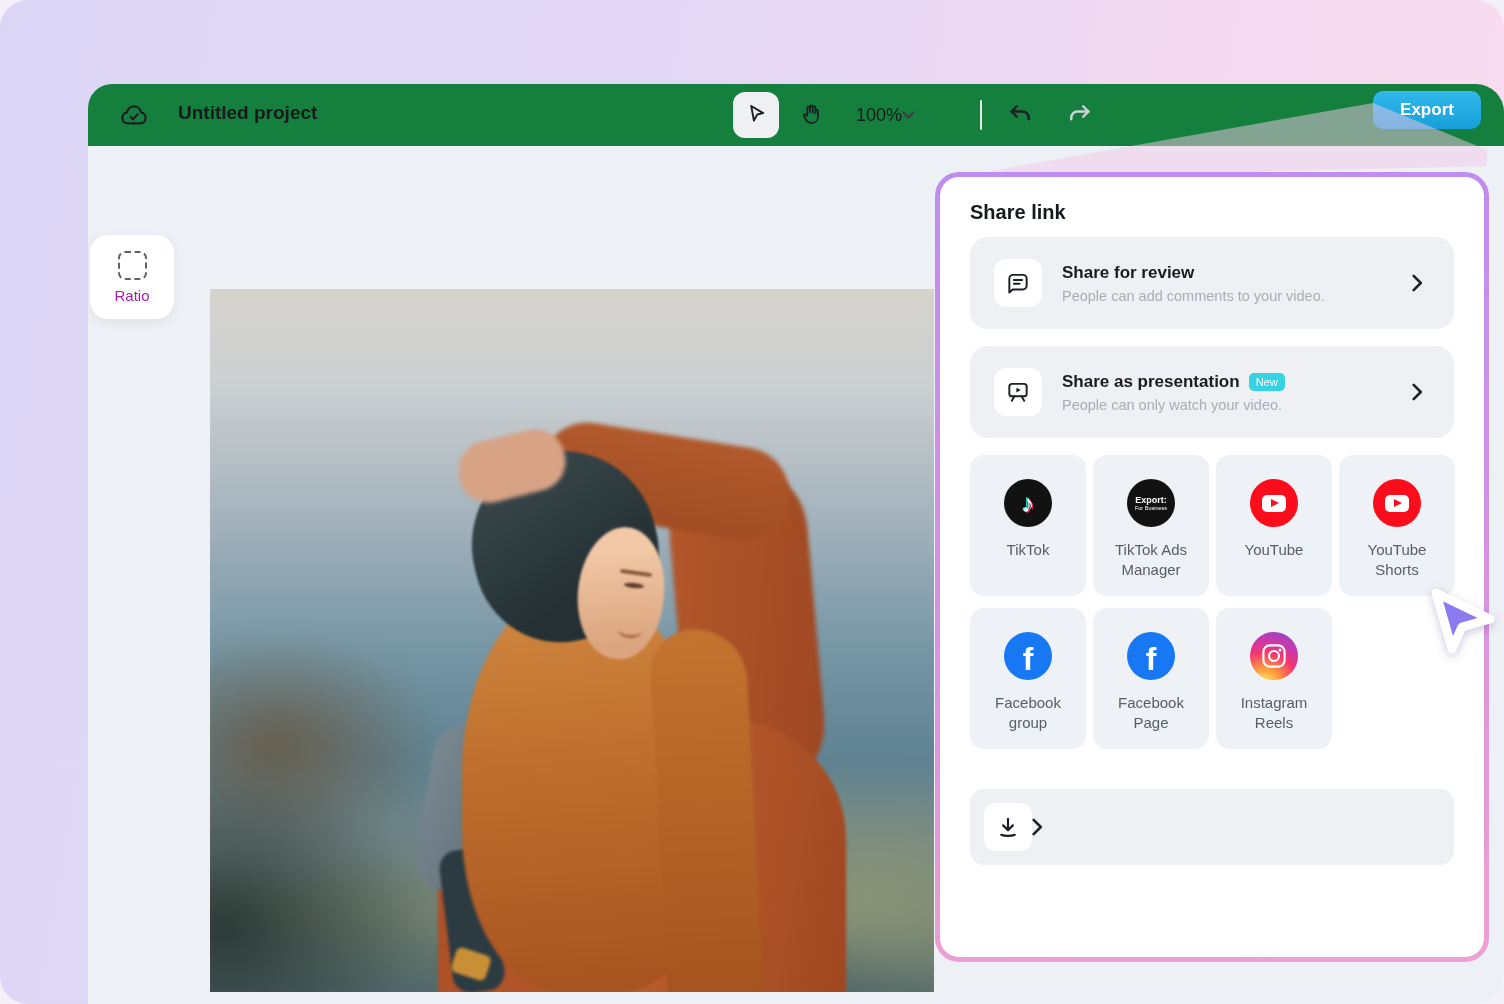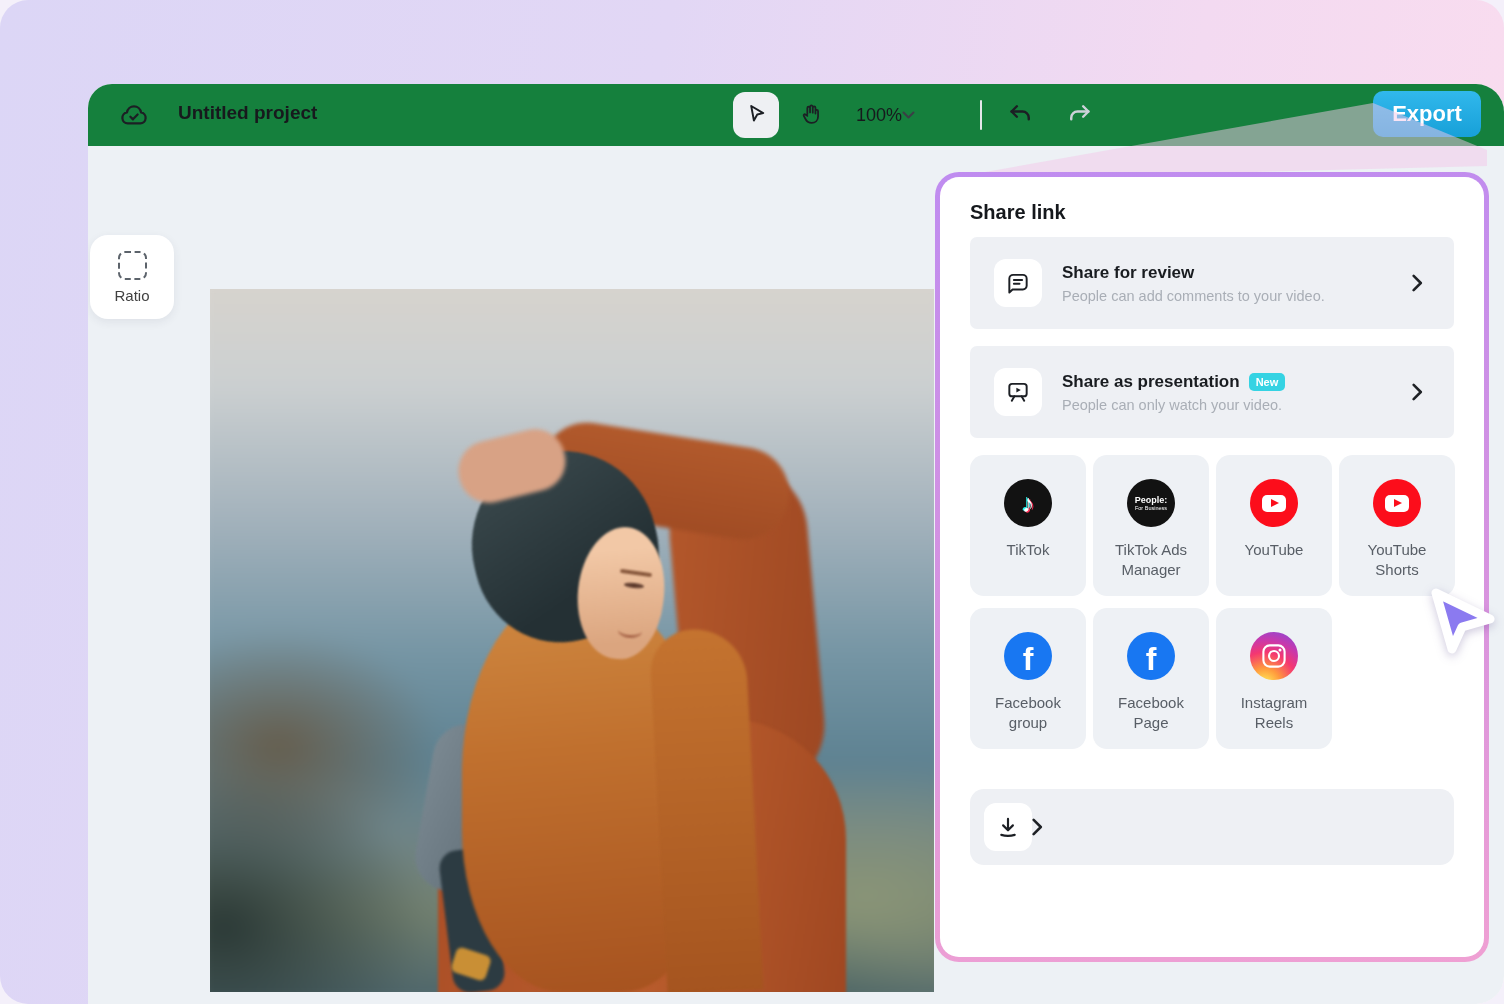--- a/index.html
+++ b/index.html
@@ -12,30 +12,30 @@
   .cloud-wrap{position:absolute;left:30px;top:16px;width:32px;height:32px;}
   .proj-title{position:absolute;left:90px;top:18px;font-size:19px;font-weight:bold;color:#17191d;}
   .tool-btn{position:absolute;top:8px;width:46px;height:46px;border-radius:12px;display:flex;
     align-items:center;justify-content:center;cursor:pointer;}
   .tool-btn.active{background:#eef0f3;}
   .zoom-ctl{position:absolute;left:768px;top:0;height:62px;display:flex;align-items:center;gap:0;cursor:pointer;}
   .zoom-txt{font-size:18px;color:#17191d;}
   .tb-divider{position:absolute;left:892px;top:16px;width:2px;height:30px;background:#e4e7eb;border-radius:1px;}
   .undo-btn{position:absolute;left:918px;top:17px;cursor:pointer;}
   .redo-btn{position:absolute;left:978px;top:17px;cursor:pointer;}
-  .export-btn{position:absolute;right:23px;top:7px;width:108px;height:46px;border-radius:10px;border:none;
-    background:linear-gradient(180deg,#31b8ec,#17a0d8);color:#fff;font-size:22px;font-weight:bold;
+  .export-btn{position:absolute;right:23px;top:7px;width:108px;height:38px;border-radius:10px;border:none;
+    background:linear-gradient(180deg,#31b8ec,#17a0d8);color:#fff;font-size:17px;font-weight:bold;
     font-family:"Liberation Sans",sans-serif;cursor:pointer;display:flex;align-items:center;justify-content:center;}
   .canvas{position:relative;flex:1;background:#edf1f5;}
   
   .ratio-card{position:absolute;left:2px;top:89px;width:84px;height:84px;background:#fff;border-radius:18px;
     box-shadow:0 3px 10px rgba(50,50,80,.08);display:flex;flex-direction:column;align-items:center;
     justify-content:center;gap:7px;cursor:pointer;}
   .ratio-icon{width:25px;height:25px;border:2px dashed #5c636b;border-radius:7px;}
-  .ratio-label{font-size:15px;color:#404040;}
+  .ratio-label{font-size:15px;color:#a21caf;}
   
   .photo{position:absolute;left:122px;top:143px;width:724px;height:703px;overflow:hidden;}
   .photo-bg{position:absolute;inset:-25px;filter:blur(12px);
     background:
       radial-gradient(38% 30% at 5% 88%, rgba(38,52,50,.95), rgba(38,52,50,0) 70%),
       radial-gradient(30% 22% at 12% 64%, rgba(104,80,52,.75), rgba(104,80,52,0) 70%),
       radial-gradient(45% 25% at 88% 84%, rgba(142,152,120,.85), rgba(142,152,120,0) 70%),
       radial-gradient(40% 18% at 70% 98%, rgba(42,74,86,.9), rgba(42,74,86,0) 72%),
       linear-gradient(180deg,#d9d4cd 0%,#ccd0d1 16%,#a3b2bc 34%,#7595a4 52%,#5e8292 66%,#6f8487 76%,#72806f 86%,#46606a 100%);}
   .photo div{position:absolute;}
@@ -70,27 +70,27 @@
   
   .beam{position:absolute;left:935px;top:90px;width:554px;height:100px;z-index:6;pointer-events:none;
     background:rgba(243,200,234,.5);clip-path:polygon(5px 90px,438px 13px,552px 60px,552px 76px);}
   
   .panel{position:absolute;left:935px;top:172px;width:554px;height:790px;border-radius:24px;padding:5px;
     box-sizing:border-box;z-index:10;
     background:linear-gradient(175deg,#bf8cf0 0%,#d592e0 50%,#efa0d3 100%);}
   .panel-inner{width:100%;height:100%;background:#fff;border-radius:19px;box-sizing:border-box;
     padding:20px 30px 0 30px;overflow:hidden;}
   .share-title{font-size:20px;font-weight:bold;color:#15181c;margin:4px 0 13px;}
-  .share-item{height:92px;background:#eef0f4;border-radius:7px;display:flex;align-items:center;
+  .share-item{height:92px;background:#eef0f4;border-radius:18px;display:flex;align-items:center;
     padding:0 31px 0 24px;margin-bottom:17px;cursor:pointer;}
   .icon-tile{width:48px;height:48px;background:#fff;border-radius:12px;flex:none;display:flex;
     align-items:center;justify-content:center;}
   .item-texts{margin-left:20px;flex:1;min-width:0;}
   .item-title{font-size:17px;font-weight:bold;color:#191c20;display:flex;align-items:center;gap:9px;}
-  .badge-new{background:#35d3e3;color:#fff;font-size:11px;font-weight:bold;padding:3px 7px;border-radius:5px;}
+  .badge-new{background:#35d3e3;color:#fff;font-size:11px;font-weight:normal;padding:3px 7px;border-radius:5px;}
   .item-sub{font-size:14.5px;color:#a9aeb6;margin-top:5px;}
   .chev{flex:none;display:flex;align-items:center;}
   .more-title{font-size:18px;font-weight:bold;color:#15181c;margin:40px 0 16px;}
   .social-grid{display:grid;grid-template-columns:repeat(4,116px);gap:12px 7px;}
   .social-card{height:141px;background:#eef1f5;border-radius:14px;text-align:center;cursor:pointer;}
   .s-icon{width:48px;height:48px;border-radius:50%;margin:24px auto 13px;display:flex;
     align-items:center;justify-content:center;position:relative;}
   .s-label{font-size:15px;color:#585e66;line-height:1.3;padding:0 12px;}
   .bg-black{background:#121212;}
   .bg-yt{background:#fc0d1b;}
@@ -249,21 +249,21 @@
       <div class="social-grid">
         <div class="social-card">
           <div class="s-icon bg-black">
             <span class="tiktok-note">♪</span>
           </div>
           <div class="s-label">TikTok</div>
         </div>
         <div class="social-card">
           <div class="s-icon bg-black">
             <span>
-              <div class="tta-top">People:</div>
+              <div class="tta-top">Export:</div>
               <div class="tta-bot">For Business</div>
             </span>
           </div>
           <div class="s-label">TikTok Ads Manager</div>
         </div>
         <div class="social-card">
           <div class="s-icon bg-yt">
               <span class="yt-rect"></span>
             </div>
           <div class="s-label">YouTube</div>

